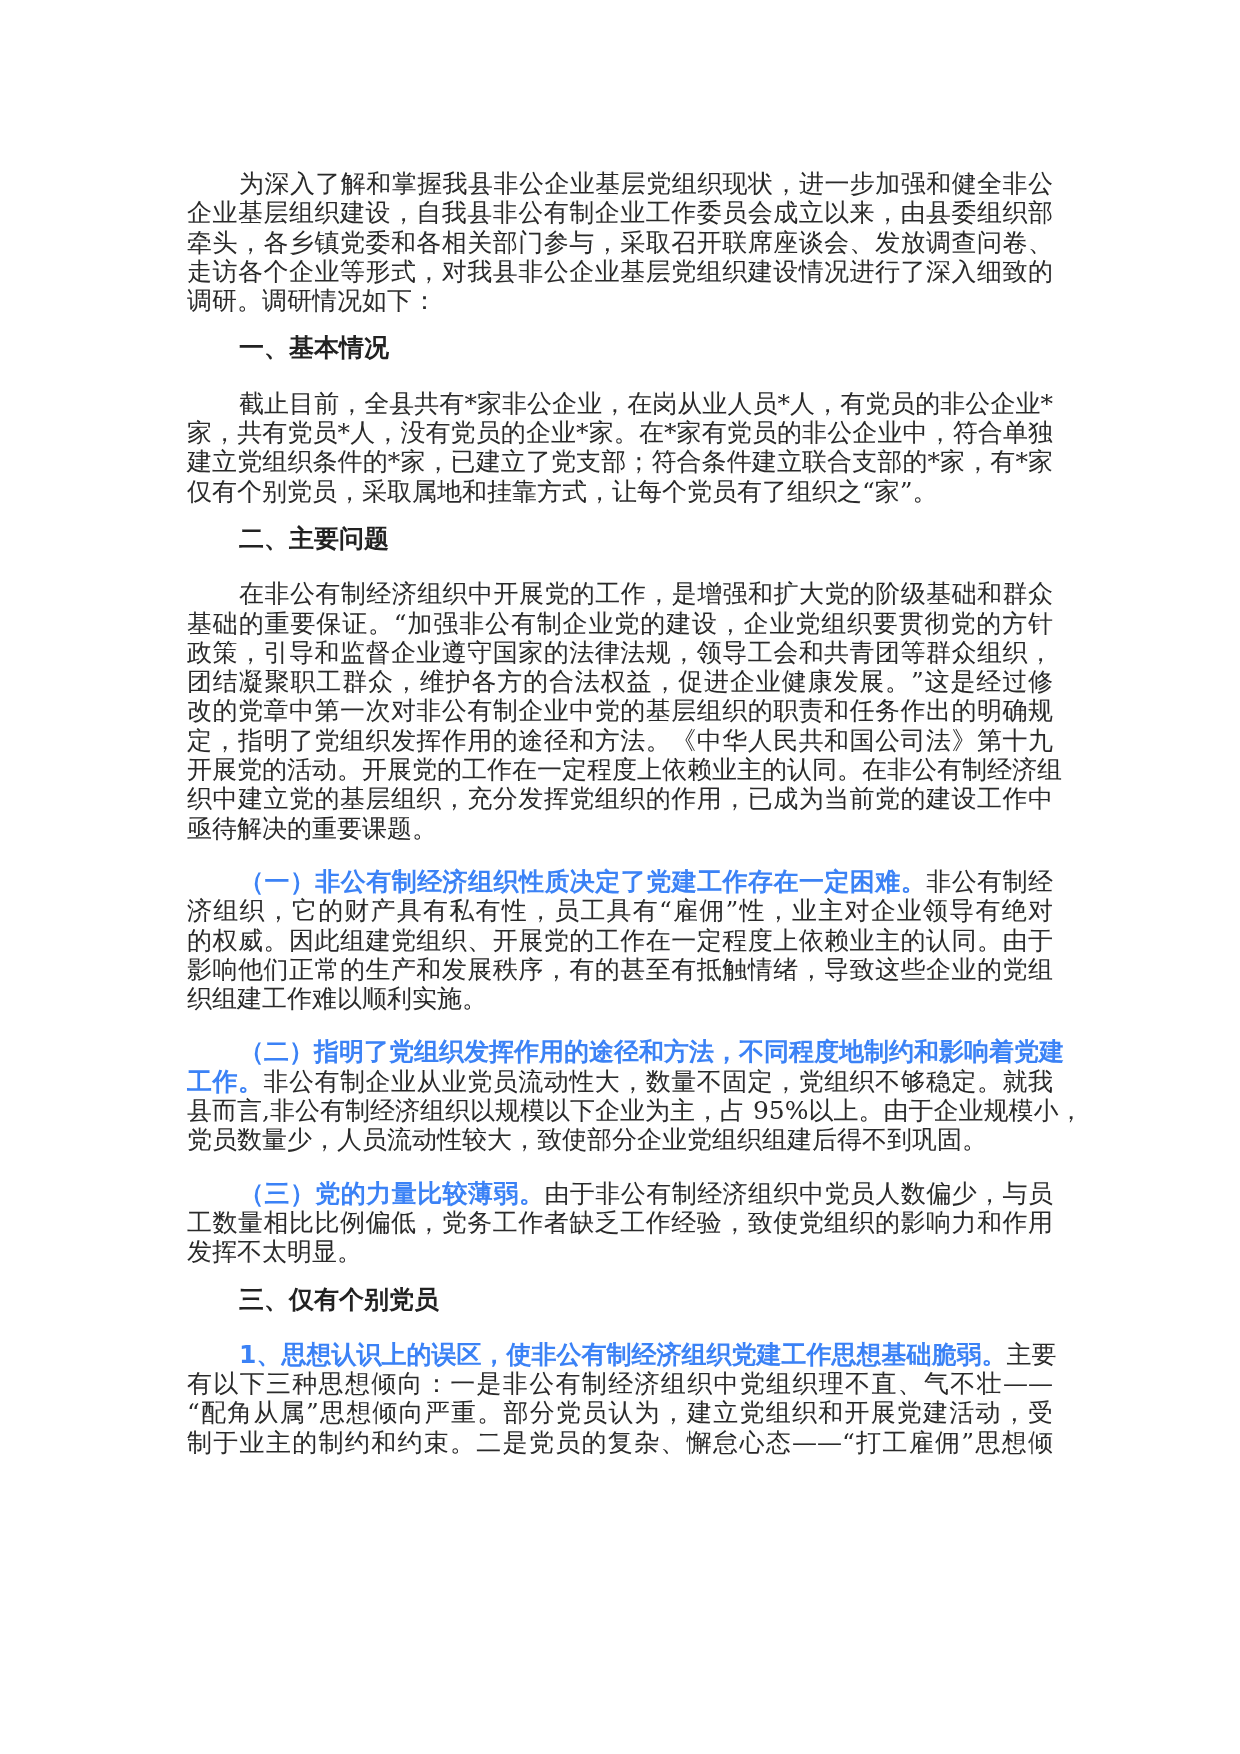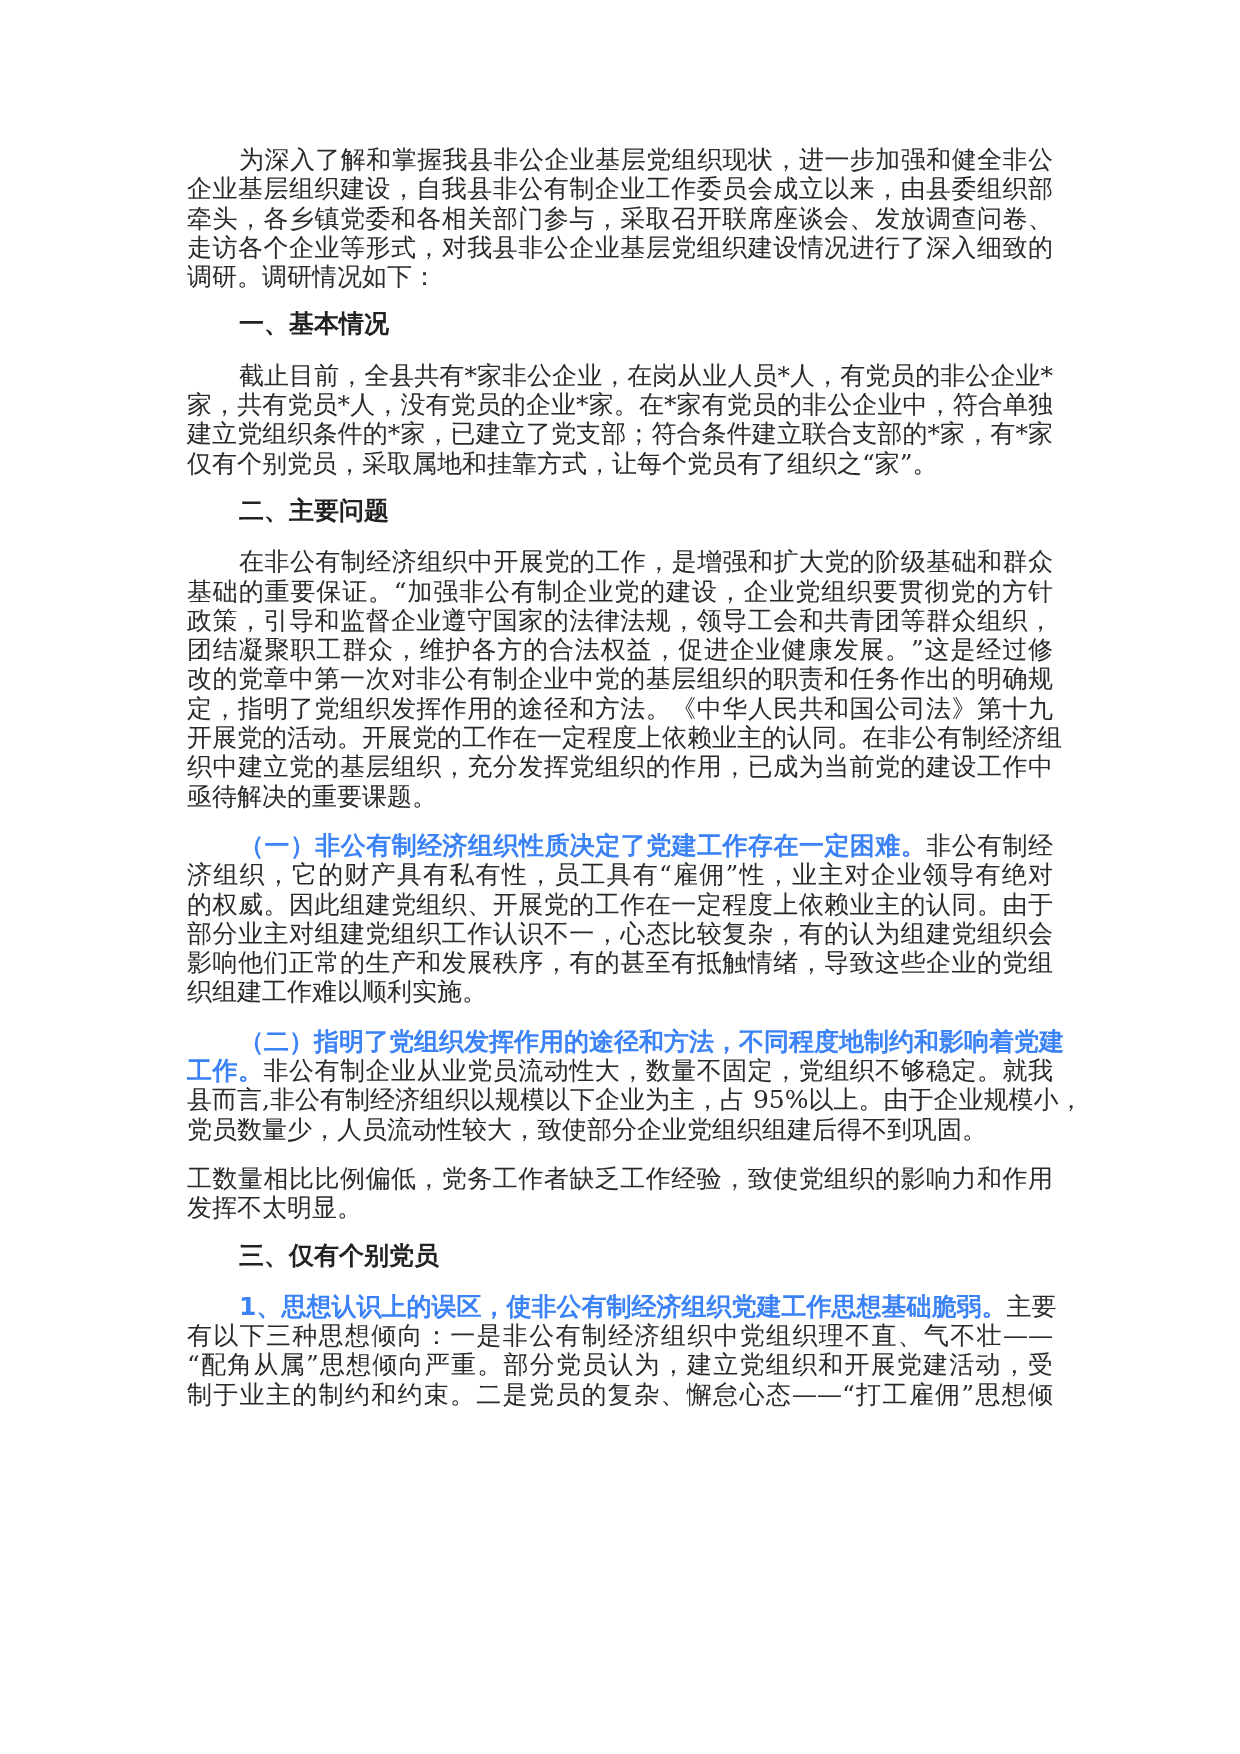--- a/index.html
+++ b/index.html
@@ -10,21 +10,21 @@
     top: 145px;
     width: 866px;
     font-family: "DejaVu Serif", "Liberation Serif", serif;
     color: #2a2a2a;
     font-size: 25px;
     line-height: 29.3px;
   }
   .para { margin: 0 0 20px 0; text-align: justify; }
   .line { display: block; white-space: nowrap; text-align-last: justify; text-align: justify; height: 29.3px; }
   .line.last { text-align-last: left; }
-  .indent { padding-left: 52px; }
+  .indent { padding-left: 52px; margin-top: 24px; }
   .heading {
     font-family: Liberation Mono, monospace;
     font-weight: bold;
     padding-left: 52px;
     margin: 0 0 20px 0;
     color: #222;
     height: 29.3px;
   }
   .bold { font-family: "DejaVu Sans", "Liberation Sans", sans-serif; font-weight: bold; color: #3b82f6; }
 </style>
@@ -61,33 +61,33 @@
     <span class="line">定，指明了党组织发挥作用的途径和方法。《中华人民共和国公司法》第十九</span>
     <span class="line">开展党的活动。开展党的工作在一定程度上依赖业主的认同。在非公有制经济组</span>
     <span class="line">织中建立党的基层组织，充分发挥党组织的作用，已成为当前党的建设工作中</span>
     <span class="line last">亟待解决的重要课题。</span>
   </div>
 
   <div class="para">
     <span class="line indent"><span class="bold">（一）非公有制经济组织性质决定了党建工作存在一定困难。</span><span>非公有制经</span></span>
     <span class="line">济组织，它的财产具有私有性，员工具有“雇佣”性，业主对企业领导有绝对</span>
     <span class="line">的权威。因此组建党组织、开展党的工作在一定程度上依赖业主的认同。由于</span>
-    <span class="line">部分业主对组建党组织工作认识不一，心态比较复杂，有的认为组建党组织会</span>
     <span class="line">影响他们正常的生产和发展秩序，有的甚至有抵触情绪，导致这些企业的党组</span>
     <span class="line last">织组建工作难以顺利实施。</span>
   </div>
 
   <div class="para">
     <span class="line indent bold">（二）指明了党组织发挥作用的途径和方法，不同程度地制约和影响着党建</span>
     <span class="line"><span class="bold">工作。</span><span>非公有制企业从业党员流动性大，数量不固定，党组织不够稳定。就我</span></span>
     <span class="line">县而言,非公有制经济组织以规模以下企业为主，占 95%以上。由于企业规模小，</span>
     <span class="line last">党员数量少，人员流动性较大，致使部分企业党组织组建后得不到巩固。</span>
   </div>
 
   <div class="para">
+    <span class="line indent"><span class="bold">（三）党的力量比较薄弱。</span><span>由于非公有制经济组织中党员人数偏少，与员</span></span>
     <span class="line">工数量相比比例偏低，党务工作者缺乏工作经验，致使党组织的影响力和作用</span>
     <span class="line last">发挥不太明显。</span>
   </div>
 
   <div class="heading">三、仅有个别党员</div>
 
   <div class="para">
     <span class="line indent"><span class="bold">1、思想认识上的误区，使非公有制经济组织党建工作思想基础脆弱。</span><span>主要</span></span>
     <span class="line">有以下三种思想倾向：一是非公有制经济组织中党组织理不直、气不壮——</span>
     <span class="line">“配角从属”思想倾向严重。部分党员认为，建立党组织和开展党建活动，受</span>

